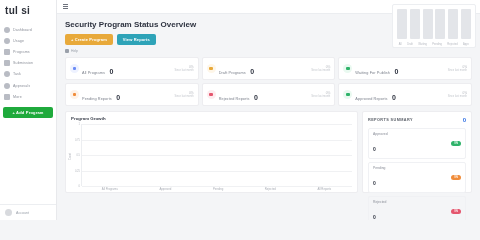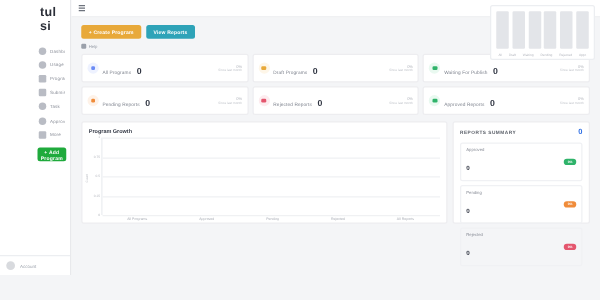--- a/index.html
+++ b/index.html
@@ -11,21 +11,20 @@
   }
   .app { display: flex; width: 480px; height: 220px; }
 
   
   .sidebar {
     width: 57px; height: 220px;
     background: #ffffff;
     border-right: 1px solid #e8e9ec;
     display: flex; flex-direction: column;
     position: relative;
-    padding-left: 27px;
   }
   .logo {
     padding: 5px 0 6px 5px;
     font-size: 10px; font-weight: bold; letter-spacing: .3px;
     color: #2b2f38;
   }
   .nav { display: flex; flex-direction: column; padding-top: 2px; }
   .nav-item {
     display: flex; align-items: center; gap: 3px;
     padding: 2.6px 4px; cursor: pointer;
@@ -300,20 +299,21 @@
         <span>All</span>
         <span>Draft</span>
         <span>Waiting</span>
         <span>Pending</span>
         <span>Rejected</span>
         <span>Appr.</span>
       </div>
     </div>
 
     <div class="page">
+      <h1 class="page-title">Security Program Status Overview</h1>
 
       <div class="actions">
         <button class="btn btn-create">+ Create Program</button>
         <button class="btn btn-view">View Reports</button>
       </div>
 
       <div class="help-row">
         <span class="hico"></span>
         <span class="htxt">Help</span>
       </div>

